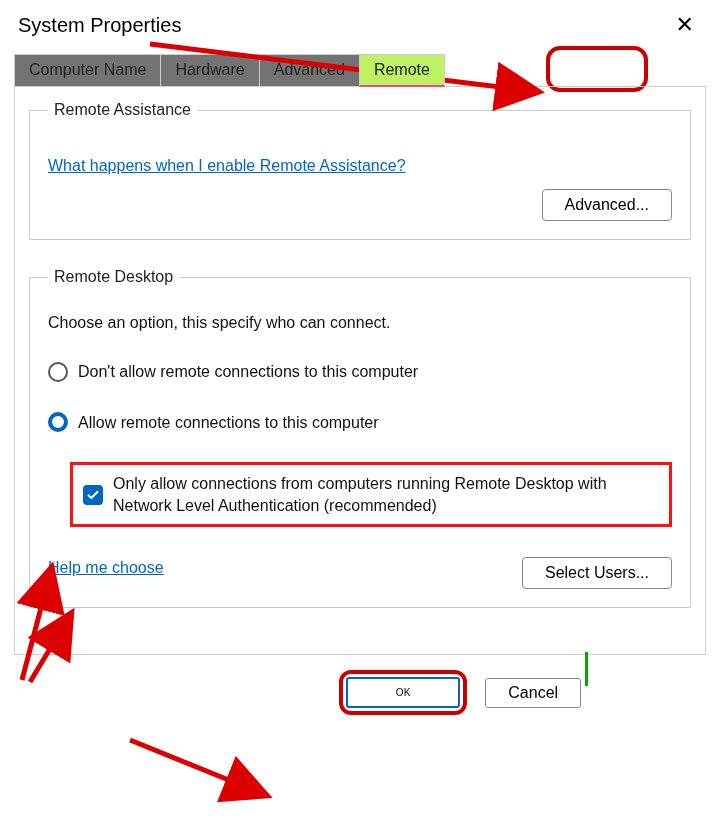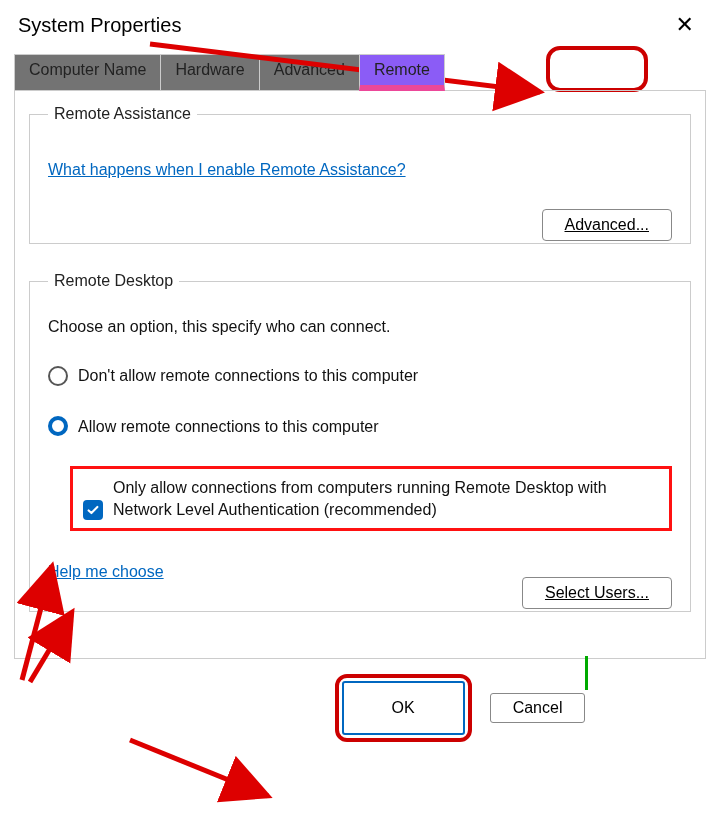--- a/index.html
+++ b/index.html
@@ -44,22 +44,22 @@
     border-bottom: none;
     background: #737373;
     font-size: 16px;
     color: #222;
     cursor: pointer;
     margin-right: -1px;
     position: relative;
   }
   .tab.active {
     z-index: 2;
-    background: #8b5cf6;
-    border-bottom: 6px solid #ec4899;
+    background: #bef264;
+    border-bottom: 2px solid #ec4899;
   }
   .tab-highlight {
     position: absolute;
     border: 4px solid #c00;
     border-radius: 14px;
     pointer-events: none;
   }
   .panel {
     margin: 0 14px;
     border: 1px solid #ccc;
@@ -111,22 +111,21 @@
     background: #fff;
     border-radius: 4px;
     padding: 6px 22px;
     font-size: 16px;
     cursor: pointer;
     font-family: inherit;
   }
   .btn-right {
     position: absolute;
     right: 18px;
-    bottom: 2px;
-    text-decoration: underline;
+    bottom: 18px;
   }
   .instruction {
     font-size: 16px;
     color: #111;
     margin: 12px 0 22px 0;
   }
   .radio-row {
     display: flex;
     align-items: center;
     margin: 29px 0;
@@ -144,21 +143,21 @@
   .radio.selected {
     border: 4px solid #0067c0;
   }
   .nla-box {
     border: 3px solid #f11;
     padding: 8px 10px;
     margin: 8px 0 6px 22px;
   }
   .nla-inner {
     display: flex;
-    align-items: flex-end;
+    align-items: center;
   }
   .help-link {
     color: #0067c0;
     text-decoration: underline;
     font-size: 16px;
     cursor: pointer;
     display: inline-block;
     margin-top: 26px;
   }
   .bottom-bar {
@@ -172,22 +171,22 @@
   .ok-highlight {
     border: 4px solid #c00;
     border-radius: 12px;
     padding: 3px;
     display: inline-block;
   }
   .ok-btn {
     border: 2px solid #0067c0;
     background: #fff;
     border-radius: 3px;
-    padding: 16px 48px;
-    font-size: 16px;
+    padding: 8px 48px;
+    font-size: 10px;
     cursor: pointer;
     font-family: inherit;
   }
   .cancel-btn {
     border: 1px solid #888;
     background: #fff;
     border-radius: 3px;
     padding: 5px 22px;
     font-size: 16px;
     cursor: pointer;

